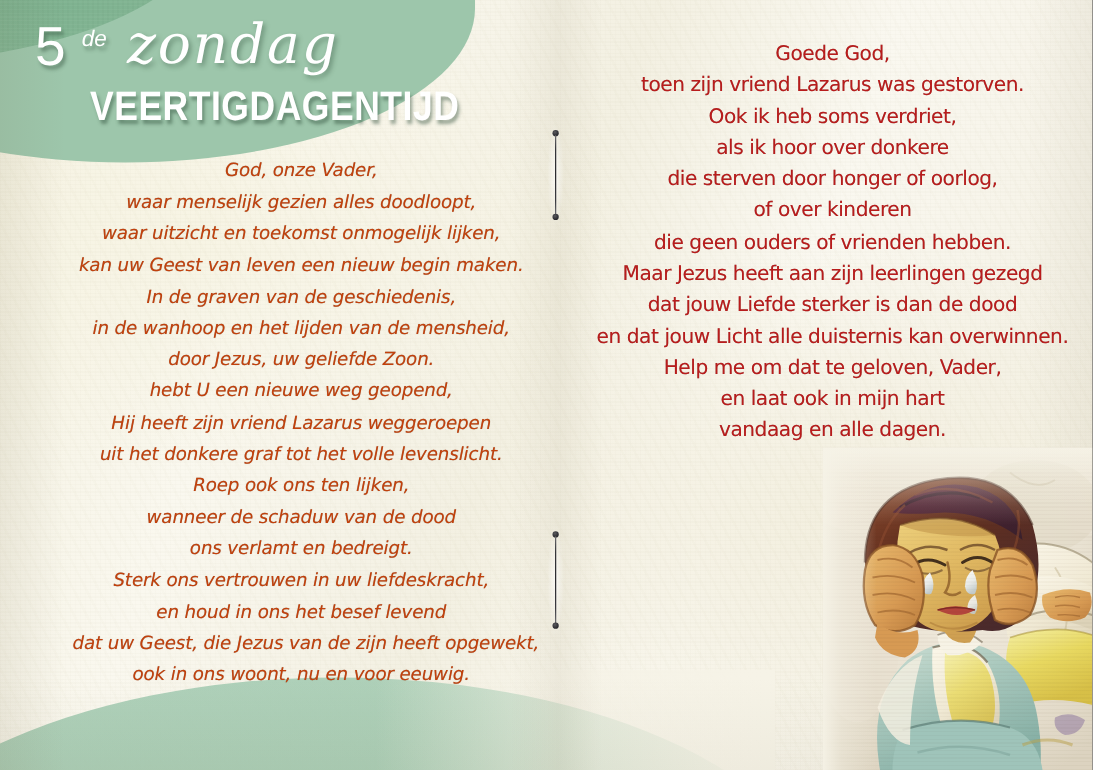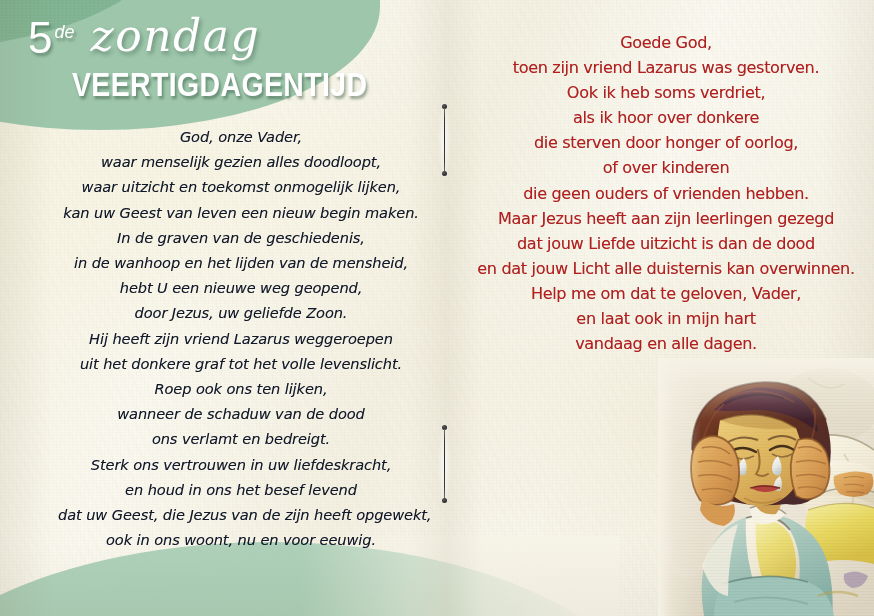--- a/index.html
+++ b/index.html
@@ -108,21 +108,21 @@
     letter-spacing: -1px;
     text-shadow: 2px 3px 3px rgba(40,70,50,.42);
     vertical-align: -2px;
   }
   .ordinal-sup {
     font-family: "Liberation Sans", sans-serif;
     font-size: 18px;
     font-style: italic;
     font-weight: 400;
     vertical-align: 13px;
-    margin-left: 3px;
+    margin-left: 14px;
     text-shadow: 2px 3px 3px rgba(40,70,50,.42);
   }
   .script-word {
     font-family: "DejaVu Serif", serif;
     font-style: italic;
     font-size: 44px;
     font-weight: 400;
     letter-spacing: 1.5px;
     margin-left: 16px;
     text-shadow: 2px 3px 4px rgba(40,70,50,.40);
@@ -158,21 +158,21 @@
     bottom: -120px;
     width: 320px;
     height: 200px;
     background: linear-gradient(90deg, rgba(246,243,231,0) 0%, rgba(246,243,231,.75) 55%, #f6f3e7 100%);
   }
 
   
   .col {
     position: absolute;
     text-align: center;
-    color: #0f172a;
+    color: #c2410c;
     z-index: 5;
   }
   .col-left {
     left: 58px;
     top: 124px;
     width: 366px;
     font-family: "DejaVu Sans", sans-serif;
     font-style: italic;
     font-size: 14.6px;
     line-height: 25.2px;
@@ -287,43 +287,43 @@
 
   <div class="gutter-shade"></div>
 
   <div class="col col-left">
     <span class="ln">God, onze Vader,</span>
     <span class="ln">waar menselijk gezien alles doodloopt,</span>
     <span class="ln">waar uitzicht en toekomst onmogelijk lijken,</span>
     <span class="ln">kan uw Geest van leven een nieuw begin maken.</span>
     <span class="ln">In de graven van de geschiedenis,</span>
     <span class="ln">in de wanhoop en het lijden van de mensheid,</span>
+    <span class="ln">door Jezus, uw geliefde Zoon.</span>
     <span class="ln">hebt U een nieuwe weg geopend,</span>
-    <span class="ln">door Jezus, uw geliefde Zoon.</span>
     <span class="ln">Hij heeft zijn vriend Lazarus weggeroepen</span>
     <span class="ln">uit het donkere graf tot het volle levenslicht.</span>
     <span class="ln">Roep ook ons ten lijken,</span>
     <span class="ln">wanneer de schaduw van de dood</span>
     <span class="ln">ons verlamt en bedreigt.</span>
     <span class="ln">Sterk ons vertrouwen in uw liefdeskracht,</span>
     <span class="ln">en houd in ons het besef levend</span>
     <span class="ln">dat uw Geest, die Jezus van de zijn heeft opgewekt,</span>
     <span class="ln">ook in ons woont, nu en voor eeuwig.</span>
   </div>
 
   <div class="col col-right">
     <span class="ln">Goede God,</span>
     <span class="ln">toen zijn vriend Lazarus was gestorven.</span>
     <span class="ln">Ook ik heb soms verdriet,</span>
     <span class="ln">als ik hoor over donkere</span>
     <span class="ln">die sterven door honger of oorlog,</span>
     <span class="ln">of over kinderen</span>
     <span class="ln">die geen ouders of vrienden hebben.</span>
     <span class="ln">Maar Jezus heeft aan zijn leerlingen gezegd</span>
-    <span class="ln">dat jouw Liefde uitzicht is dan de dood</span>
+    <span class="ln">dat jouw Liefde sterker is dan de dood</span>
     <span class="ln">en dat jouw Licht alle duisternis kan overwinnen.</span>
     <span class="ln">Help me om dat te geloven, Vader,</span>
     <span class="ln">en laat ook in mijn hart</span>
     <span class="ln">vandaag en alle dagen.</span>
   </div>
 
   <div class="staple" id="staple-top">
     <div class="halo"></div>
     <div class="cap top"></div>
     <div class="shaft"></div>

